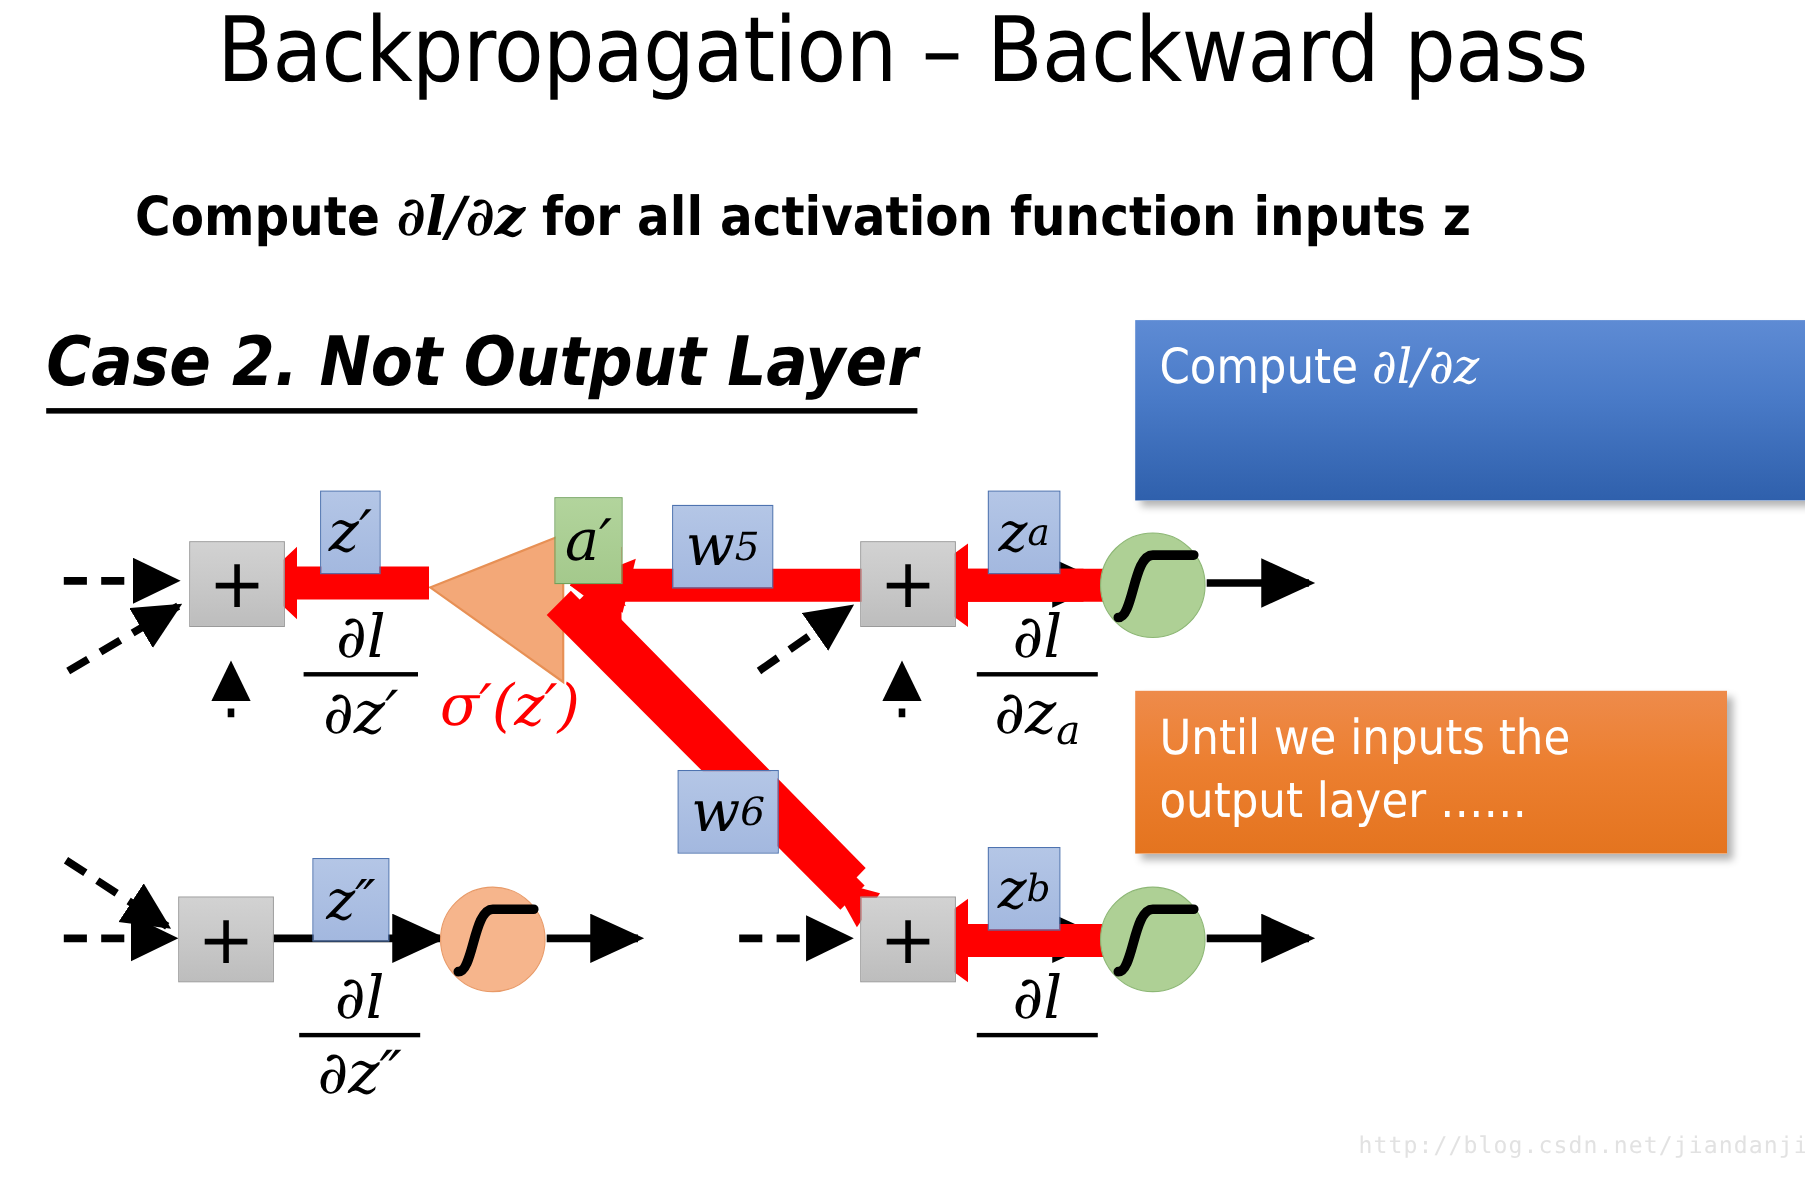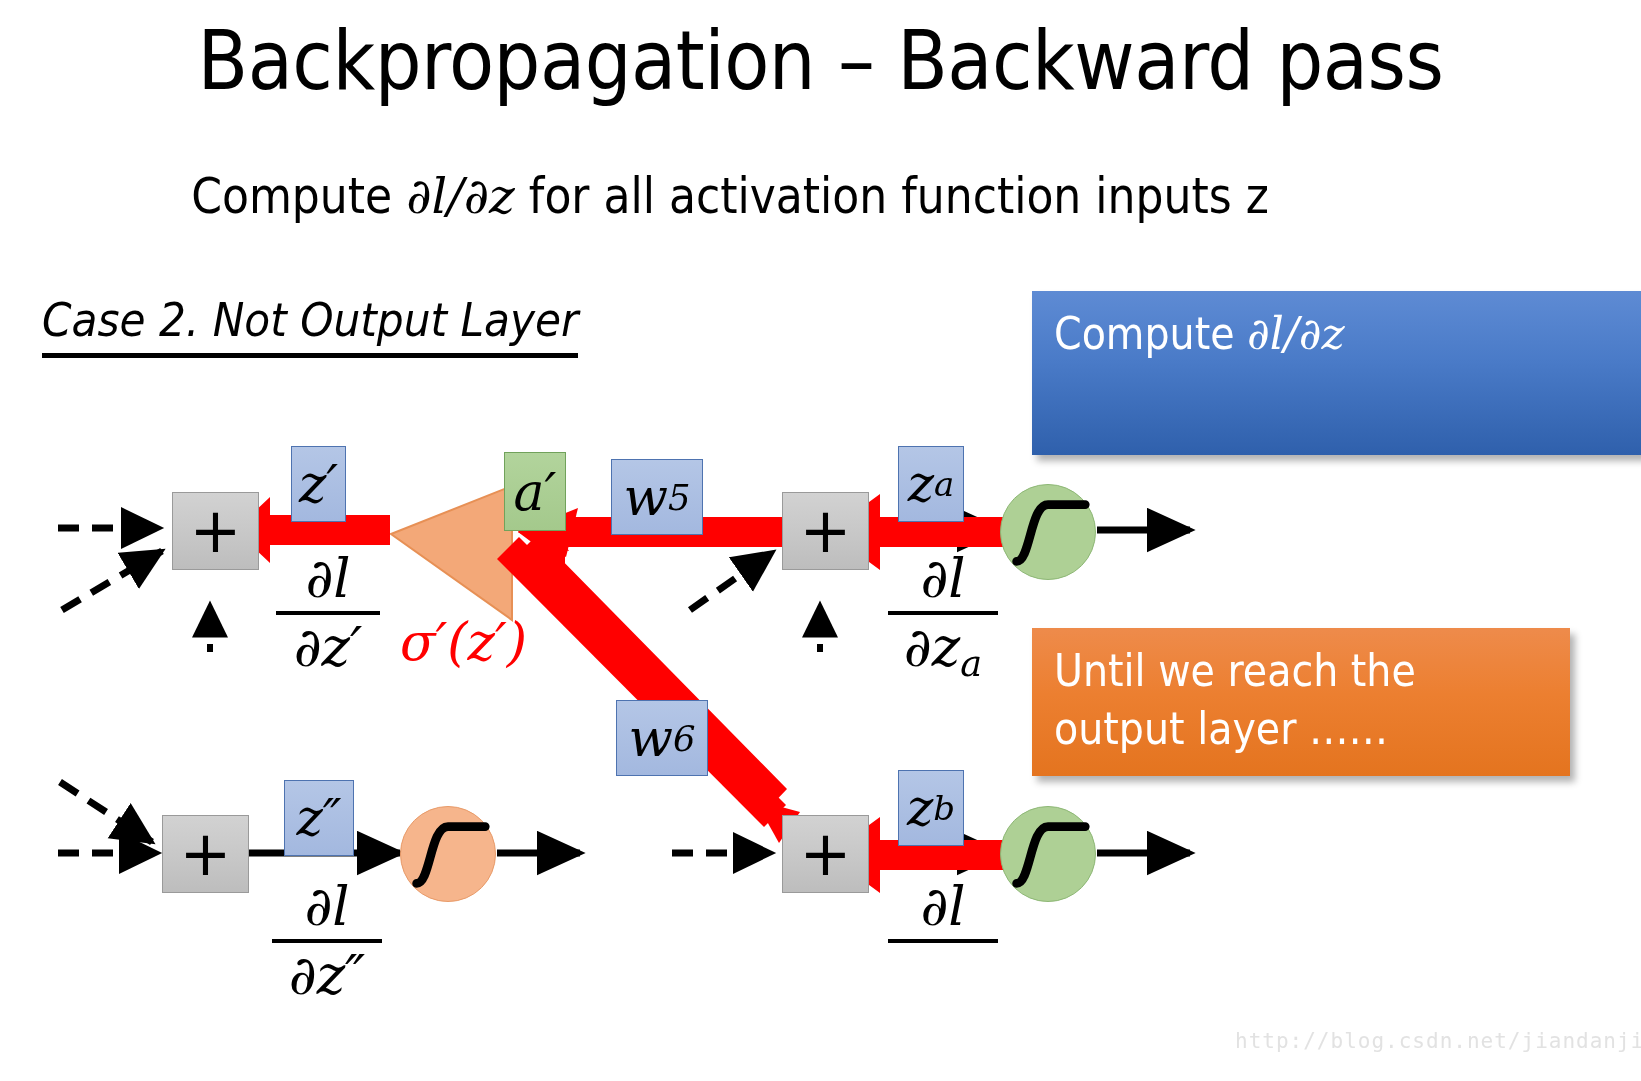--- a/index.html
+++ b/index.html
@@ -19,52 +19,52 @@
     position: absolute;
     inset: 0;
     width: 1641px;
     height: 1081px;
   }
 
   
   .slide-title {
     position: absolute;
     left: 0;
-    top: 14px;
+    top: 0;
     width: 1641px;
     text-align: center;
     font-family: "DejaVu Sans Condensed", "Liberation Sans Narrow", "Liberation Sans", sans-serif;
     font-size: 82px;
     font-weight: 400;
     letter-spacing: -0.5px;
     white-space: nowrap;
     line-height: 1.15;
   }
   .slide-subtitle {
     position: absolute;
     left: 0;
     top: 168px;
     width: 1460px;
     text-align: center;
     font-family: "DejaVu Sans Condensed", "Liberation Sans Narrow", "Liberation Sans", sans-serif;
     font-size: 49px;
-    font-weight: 400;
+    font-weight: 700;
     white-space: nowrap;
   }
   .mathit {
     font-family: "DejaVu Serif", "Liberation Serif", serif;
     font-style: italic;
   }
   .case-heading {
     position: absolute;
     left: 42px;
     top: 292px;
     font-family: "DejaVu Sans Condensed", "Liberation Sans Narrow", "Liberation Sans", sans-serif;
-    font-size: 47px;
-    font-weight: normal;
+    font-size: 62px;
+    font-weight: bold;
     font-style: italic;
     padding-bottom: 6px;
     border-bottom: 5px solid #000;
     display: inline-block;
     white-space: nowrap;
   }
 
   
   .callout {
     position: absolute;
@@ -192,21 +192,21 @@
     <span>Compute </span><span class="mathit">∂l/∂z</span><span> for all activation function inputs z</span>
   </div>
 
   <div class="case-heading">Case 2. Not Output Layer</div>
 
   <div class="callout callout-blue">
     <div><span>Compute </span><span class="mathit">∂l/∂z</span></div>
   </div>
 
   <div class="callout callout-orange">
-    <div>Until we reach the</div>
+    <div>Until we inputs the</div>
     <div>output layer ……</div>
   </div>
 
   <svg class="layer-svg" viewBox="0 0 1641 1081">
     <defs>
       <marker id="ahBlack" markerWidth="7" markerHeight="7" refX="5.6" refY="3" orient="auto">
         <path d="M0,0 L6.2,3 L0,6 z" fill="#000"></path>
       </marker>
       <marker id="ahBlackSm" markerWidth="8" markerHeight="8" refX="6.2" refY="3.2" orient="auto">
         <path d="M0,0 L7,3.2 L0,6.4 z" fill="#000"></path>

